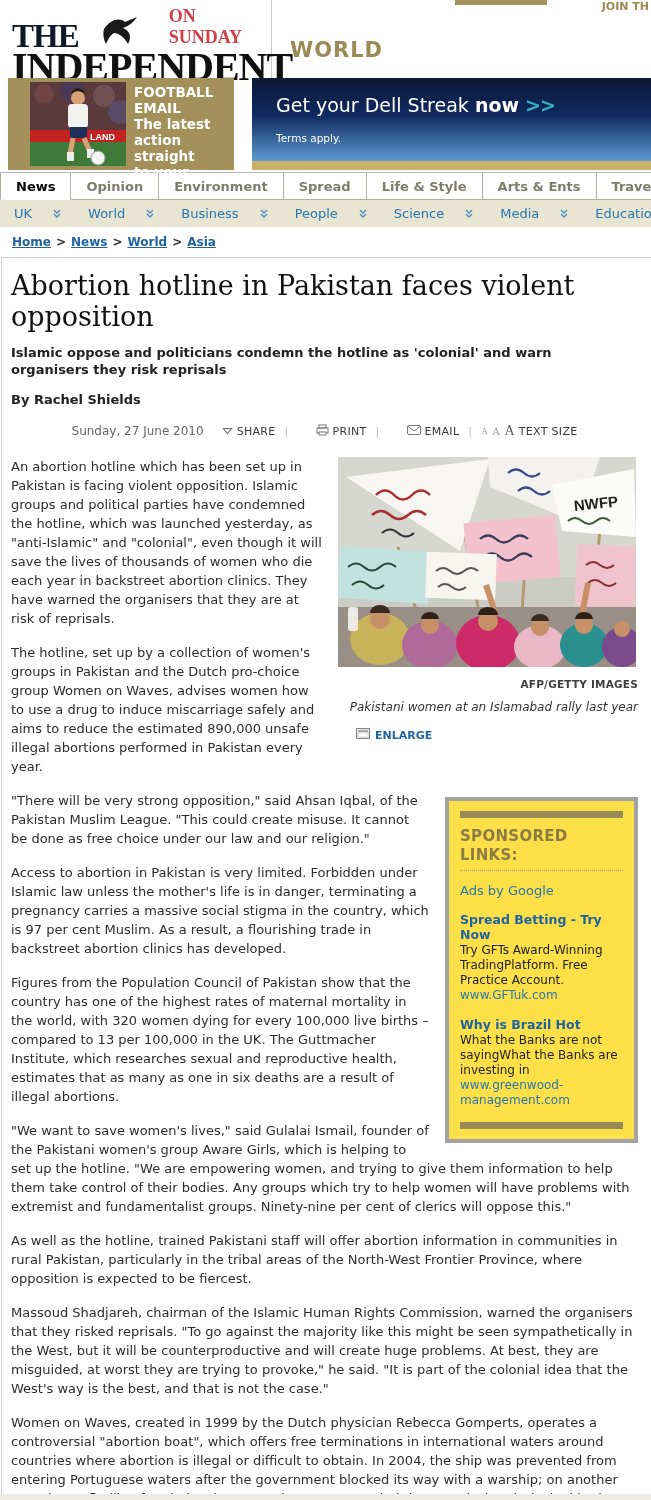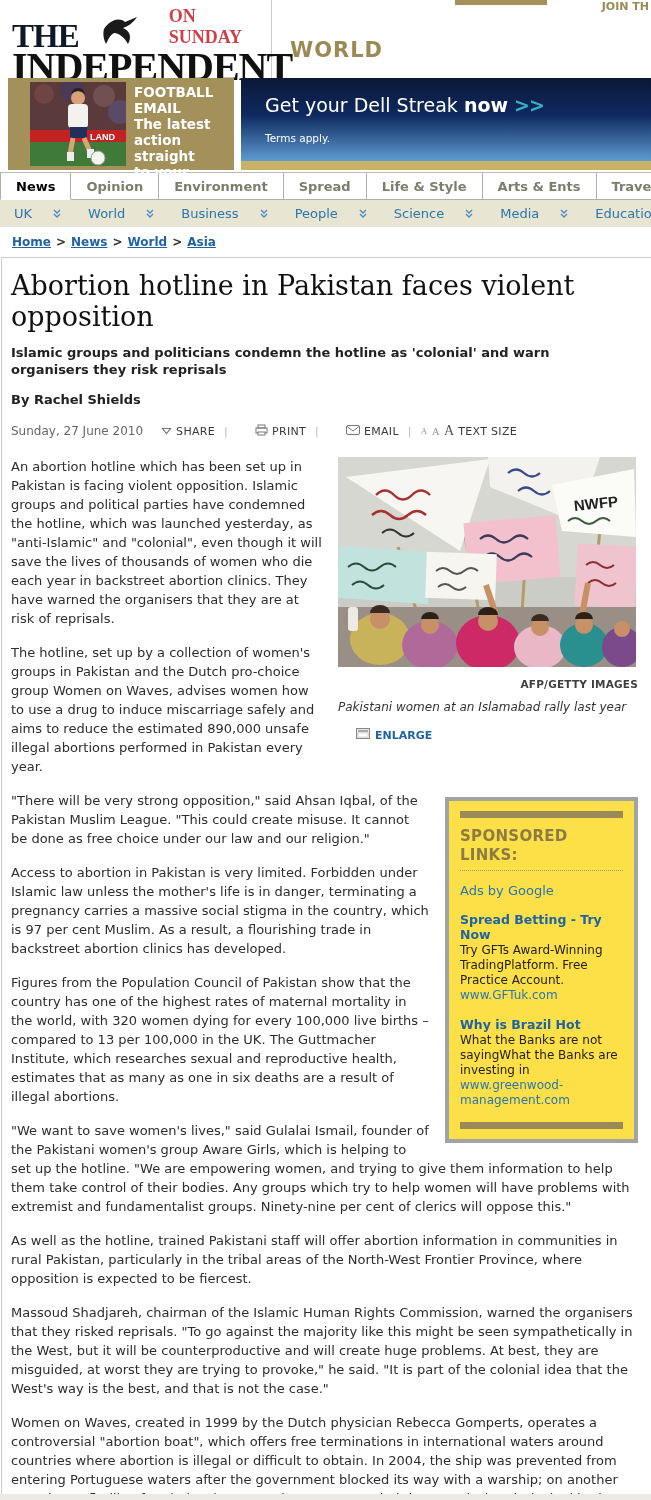--- a/index.html
+++ b/index.html
@@ -18,21 +18,21 @@
   .the{font-family:"Liberation Serif","DejaVu Serif",serif;font-weight:bold;font-size:33px;letter-spacing:-1px;color:#0f172a;line-height:30px;}
   .eagle{margin:0 4px 2px 4px;}
   .onsunday{font-family:"Liberation Serif","DejaVu Serif",serif;font-weight:bold;font-size:18px;color:#d04048;margin:0 0 3px 26px;letter-spacing:0px;}
   .independent{font-family:"Liberation Serif","DejaVu Serif",serif;font-weight:bold;font-size:40px;letter-spacing:-1px;color:#111;line-height:36px;margin-top:-2px;}
   .section-label{font-size:21px;font-weight:bold;color:#9b8a55;letter-spacing:1px;padding:38px 0 0 18px;}
 
   
   .adband{display:flex;margin-left:8px;height:92px;}
   .fb-ad{width:226px;background:#a3905a;display:flex;padding:4px;box-sizing:border-box;}
   .fb-text{margin-left:8px;color:#fff;font-weight:bold;font-size:13.5px;line-height:16px;padding-top:2px;}
-  .dell-col{flex:1;margin-left:7px;display:flex;flex-direction:column;}
+  .dell-col{flex:1;margin-left:18px;display:flex;flex-direction:column;}
   .dell{height:83px;background:linear-gradient(180deg,#0b1836 0%,#0f2a60 45%,#5e9cd0 100%);color:#fff;padding:16px 0 0 24px;box-sizing:border-box;}
   .dell-head{font-size:19px;}
   .dell-head b{font-weight:bold;}
   .dell-arrows{color:#35b0c4;font-weight:bold;letter-spacing:-1px;}
   .dell-terms{font-size:10.5px;margin-top:16px;}
   .goldstrip{height:9px;background:#c9b268;}
 
   
   .tabs{display:flex;border-top:1px solid #bbb;margin-top:2px;}
   .tab{padding:6px 15px 5px;border-right:1px solid #b0b0a4;border-bottom:1px solid #b0b0a4;font-size:13px;font-weight:bold;color:#7d7d6b;white-space:nowrap;cursor:pointer;}
@@ -45,34 +45,34 @@
   
   .breadcrumb{padding:8px 12px 8px;font-size:12px;font-weight:bold;}
   .breadcrumb a{color:#1f63a0;text-decoration:underline;}
   .bc-sep{color:#333;margin:0 5px;font-weight:bold;}
 
   
   .article{border-top:1px solid #ccc;border-left:1px solid #ccc;margin-left:1px;padding:12px 13px 0 9px;}
   h1.headline{font-family:"DejaVu Serif","Liberation Serif",serif;font-weight:normal;font-size:27px;line-height:31px;color:#111;margin:0 0 12px;}
   .standfirst{font-size:13px;font-weight:bold;color:#222;line-height:17px;margin:0 0 14px;max-width:614px;}
   .byline{font-size:13px;font-weight:bold;color:#222;margin:0 0 16px;}
-  .metarow{display:flex;justify-content:flex-start;align-items:center;margin:0 0 18px;}
+  .metarow{display:flex;justify-content:center;align-items:center;margin:0 0 18px;}
   .date{font-size:12px;color:#666;}
   .toolbar{display:flex;align-items:center;gap:9px;font-size:11px;color:#3a3a3a;letter-spacing:.3px;}
   .toolbar .titem{display:flex;align-items:center;gap:4px;cursor:pointer;}
   .tsep{color:#bbb;}
   .sizeA{color:#999;font-family:"Liberation Serif",serif;}
   .a1{font-size:9px;} .a2{font-size:11px;} .a3{font-size:14px;color:#555;}
 
   .bodytext{font-size:13px;line-height:19px;color:#2d2d2d;}
   .bodytext p{margin:0 0 15px;}
 
   figure.photo{float:right;width:300px;margin:2px 0 4px 14px;}
   .credit{text-align:right;font-size:10.5px;font-weight:bold;color:#3f3f3f;margin-top:3px;letter-spacing:.2px;}
-  .caption{font-style:italic;font-size:12px;color:#333;margin-top:4px;}
+  .caption{font-style:italic;font-size:12px;color:#333;margin-top:4px;text-align:right;}
   .enlarge{display:flex;align-items:center;gap:5px;margin-top:9px;font-size:11px;font-weight:bold;color:#1f63a0;cursor:pointer;}
 
   aside.sponsored{float:right;clear:right;width:163px;border:4px solid #a3a3a3;margin:6px 0 12px 16px;padding:10px 11px;background:#fde047;}
   .gbar{height:7px;background:#9a8a58;}
   .sp-title{font-size:15px;font-weight:bold;color:#8c7b45;letter-spacing:.3px;padding:9px 0 5px;border-bottom:1px dotted #999;}
   .adsby{font-size:13px;color:#2a76ae;margin:10px 0 12px;cursor:pointer;}
   .sp-link{margin-bottom:14px;font-size:12px;line-height:15px;}
   .sp-link .t{font-weight:bold;color:#1f63a0;font-size:12.5px;cursor:pointer;}
   .sp-link .d{color:#222;margin-top:1px;}
   .sp-link .u{color:#2a76ae;cursor:pointer;}
@@ -205,21 +205,21 @@
       </a>
 
   </div>
 
   <div class="breadcrumb">
     <a href="#">Home</a><span class="bc-sep">&gt;</span><a href="#">News</a><span class="bc-sep">&gt;</span><a href="#">World</a><span class="bc-sep">&gt;</span><a href="#">Asia</a>
   </div>
 
   <div class="article">
     <h1 class="headline">Abortion hotline in Pakistan faces violent opposition</h1>
-    <div class="standfirst">Islamic groups and politicians condemn the hotline as 'colonial' and warn organisers they risk reprisals</div>
+    <div class="standfirst">Islamic oppose and politicians condemn the hotline as 'colonial' and warn organisers they risk reprisals</div>
     <div class="byline">By Rachel Shields</div>
 
     <div class="metarow">
       <div class="date">Sunday, 27 June 2010</div>
       <div class="toolbar">
         <span class="titem">
             <span class="icon"><svg width="11" height="8" viewBox="0 0 11 8">
                 <path d="M1.5,1.5 L9.5,1.5 L5.5,6.5 Z" fill="none" stroke="#777" stroke-width="1.2"></path>
               </svg></span>
             <span>SHARE</span>

